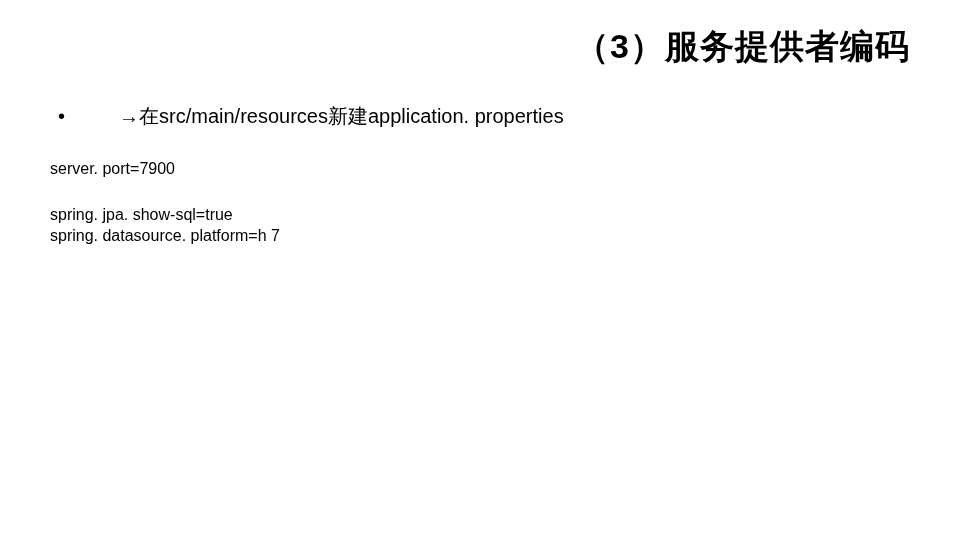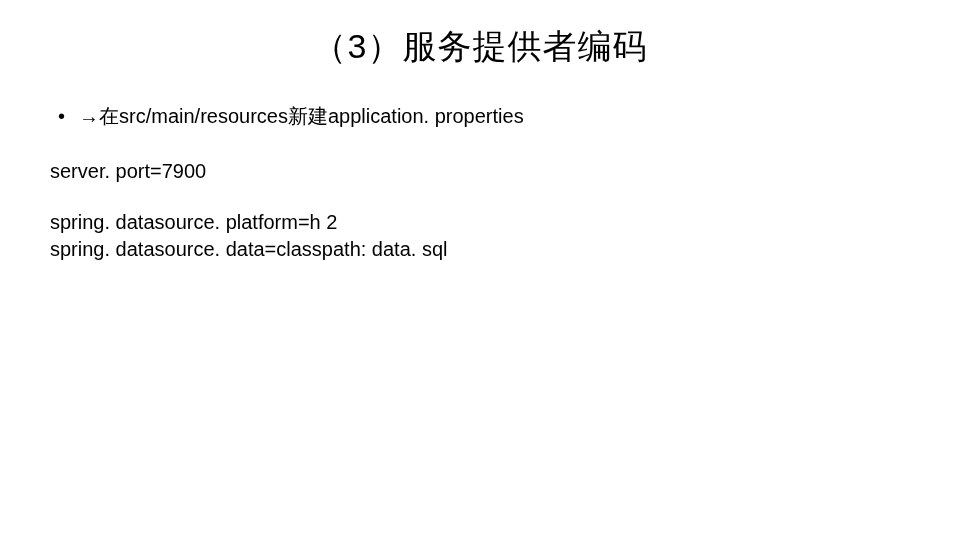--- a/index.html
+++ b/index.html
@@ -9,42 +9,43 @@
     }
     body {
       width: 960px;
       height: 540px;
       background: #ffffff;
       font-family: "Microsoft YaHei", "SimSun", Arial, sans-serif;
       color: #000000;
       padding: 24px 50px;
     }
     .title {
-      text-align: center;
+      text-align: right;
       font-size: 34px;
-      font-weight: normal;
+      font-weight: bold;
       margin-bottom: 32px;
       letter-spacing: 1px;
     }
     .bullet-row {
       display: flex;
       align-items: flex-start;
       font-size: 20px;
       margin-bottom: 28px;
       margin-left: 8px;
     }
     .bullet-dot {
       margin-right: 14px;
       line-height: 1.4;
     }
     .bullet-text {
       line-height: 1.4;
+      margin-left: 40px;
     }
     .block {
-      font-size: 20px;
+      font-size: 16px;
       line-height: 1.35;
       margin-bottom: 24px;
     }
     .line {
       white-space: nowrap;
     }
   </style>
 </head>
 <body>
 
@@ -53,18 +54,18 @@
 <div class="bullet-row">
   <span class="bullet-dot">•</span>
   <span class="bullet-text">→在src/main/resources新建application. properties</span>
 </div>
 
 <div class="block">
   <div class="line">server. port=7900</div>
 </div>
 
 <div class="block">
-  <div class="line">spring. datasource. platform=h 2</div>
-  <div class="line">spring. datasource. data=classpath: data. sql</div>
+  <div class="line">spring. jpa. show-sql=true</div>
+  <div class="line">spring. datasource. platform=h 7</div>
 </div>
 
 <div class="block">
 </div>
 
 </body></html>

